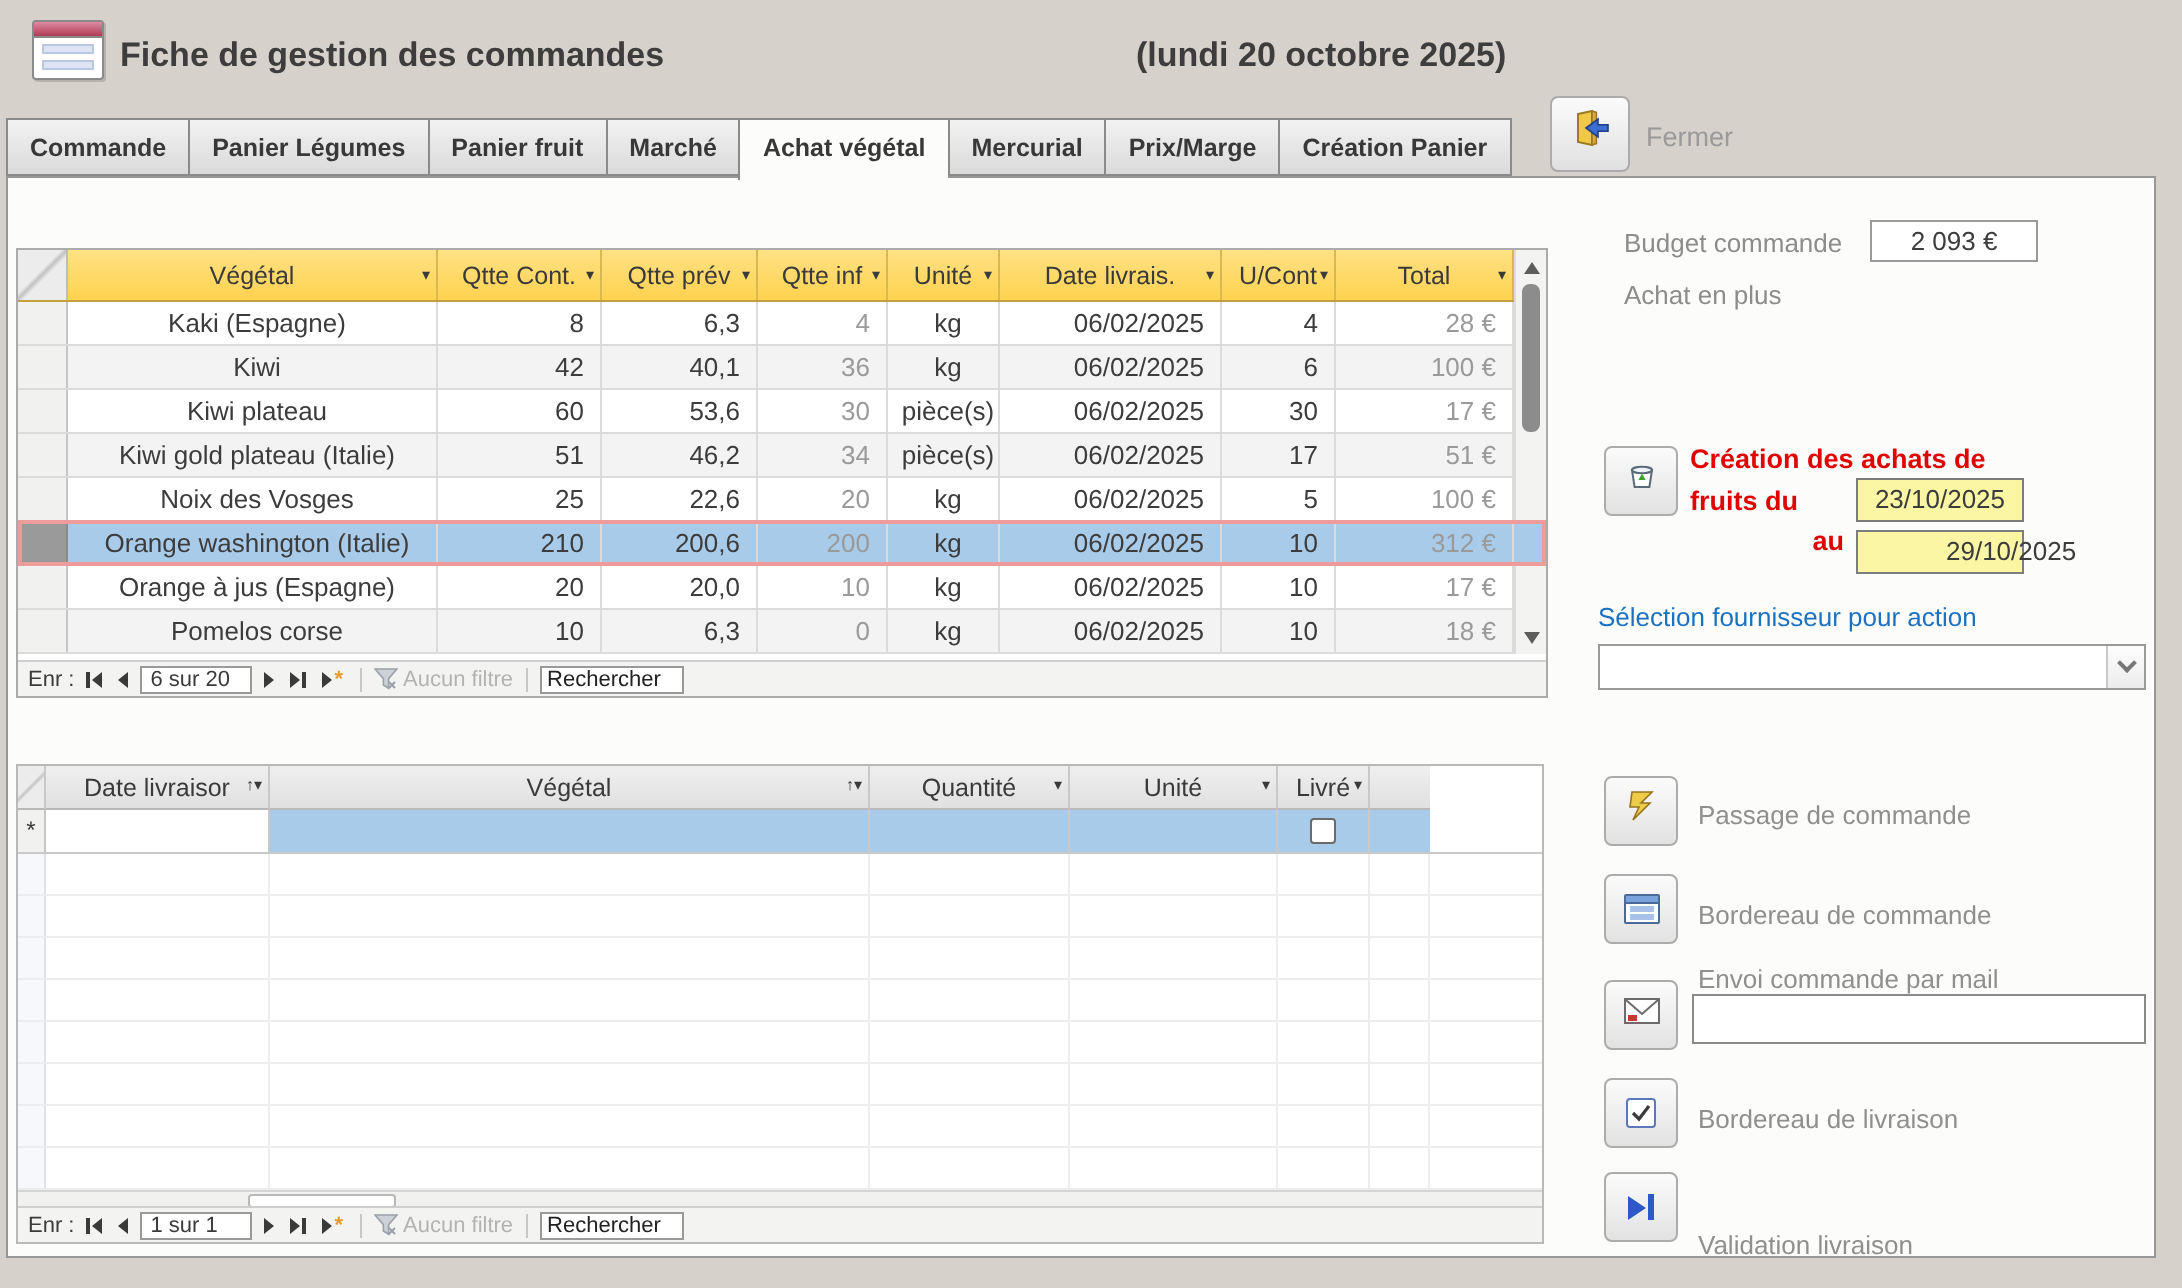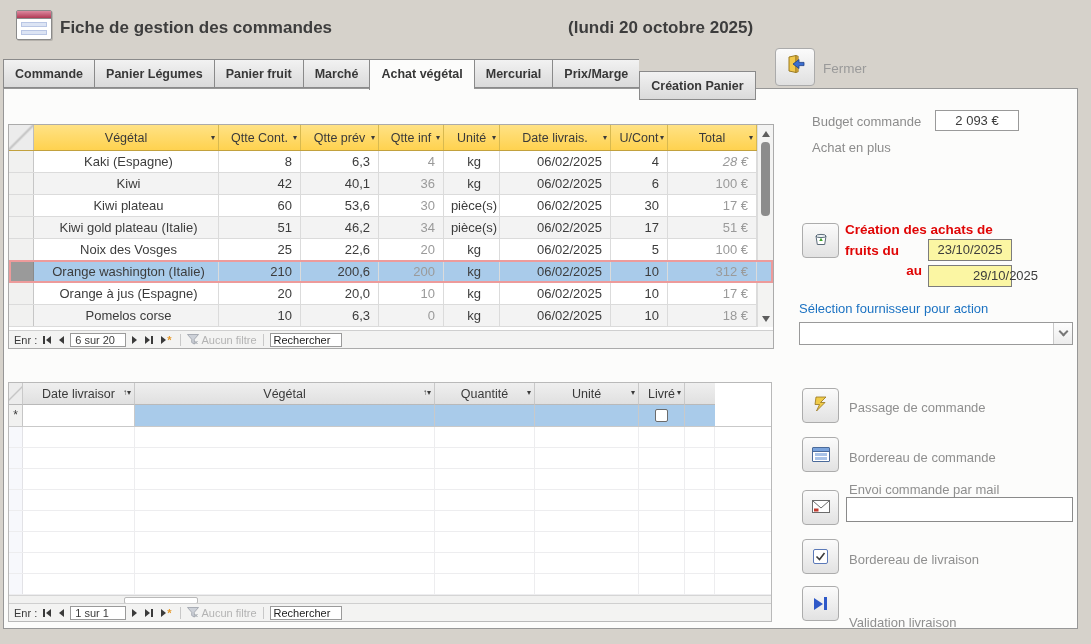--- a/index.html
+++ b/index.html
@@ -15,21 +15,21 @@
   .page-date  { position:absolute; left:568px; top:18px; font-size:17px; font-weight:bold; color:#3d3d3d; }
 
   .close-btn { position:absolute; left:775px; top:48px; width:40px; height:38px; border:1px solid #ababab;
     border-radius:4px; background:linear-gradient(#fbfbfb,#e0e0e0); display:flex; align-items:center; justify-content:center; cursor:pointer; }
   .close-label { position:absolute; left:823px; top:61px; font-size:13.5px; color:#9a9a9a; }
 
   
   .tabbar { position:absolute; left:3px; top:59px; height:30px; display:flex; z-index:3; }
   .tab { height:29px; line-height:28px; padding:0 11px; font-size:12.5px; font-weight:bold; color:#383838;
     background:linear-gradient(#f2f2f2,#dadada); border:1px solid #8a8a8a; border-right:none; cursor:pointer; }
-  .tab:last-child { border-right:1px solid #8a8a8a;margin-top:12px; }
+  .tab:last-child { border-right:1px solid #8a8a8a; }
   .tab.active { background:#FCFCFB; height:31px; border-bottom:none; }
 
   
   .form-area { position:absolute; left:3px; top:88px; width:1075px; height:541px; background:#FCFCFB;
     border:1px solid #979797; z-index:0; }
 
   .section-label { position:absolute; left:11px; font-size:13px; color:#8f8f8f; z-index:2; }
   .s1 { top:104px; } .s2 { top:357px; }
 
   
@@ -225,21 +225,21 @@
     <div>
         <div class="ot-row">
           <div class="sel"></div>
           <div class="cell l" style="width: 185px;">Kaki (Espagne)</div>
           <div class="cell r" style="width: 82px;">8</div>
           <div class="cell r" style="width: 78px;">6,3</div>
           <div class="cell r muted" style="width: 65px;">4</div>
           <div class="cell l" style="width: 56px;">kg</div>
           <div class="cell r" style="width: 111px;">06/02/2025</div>
           <div class="cell r" style="width: 57px;">4</div>
-          <div class="cell r muted" style="width: 89px; font-style: italic;">28 €</div>
+          <div class="cell r muted" style="width: 89px;">28 €</div>
         </div>
         <div class="ot-row alt">
           <div class="sel"></div>
           <div class="cell l" style="width: 185px;">Kiwi</div>
           <div class="cell r" style="width: 82px;">42</div>
           <div class="cell r" style="width: 78px;">40,1</div>
           <div class="cell r muted" style="width: 65px;">36</div>
           <div class="cell l" style="width: 56px;">kg</div>
           <div class="cell r" style="width: 111px;">06/02/2025</div>
           <div class="cell r" style="width: 57px;">6</div>

